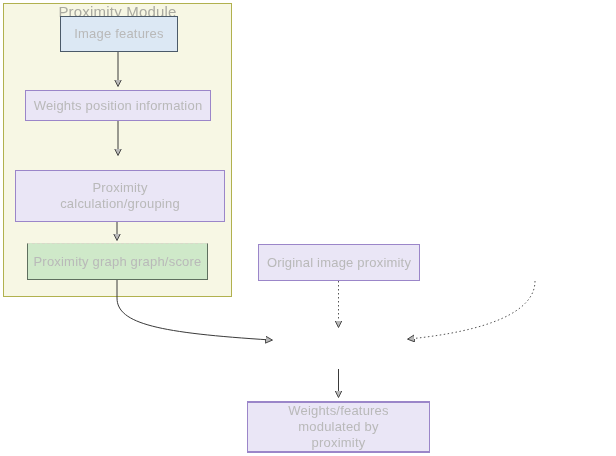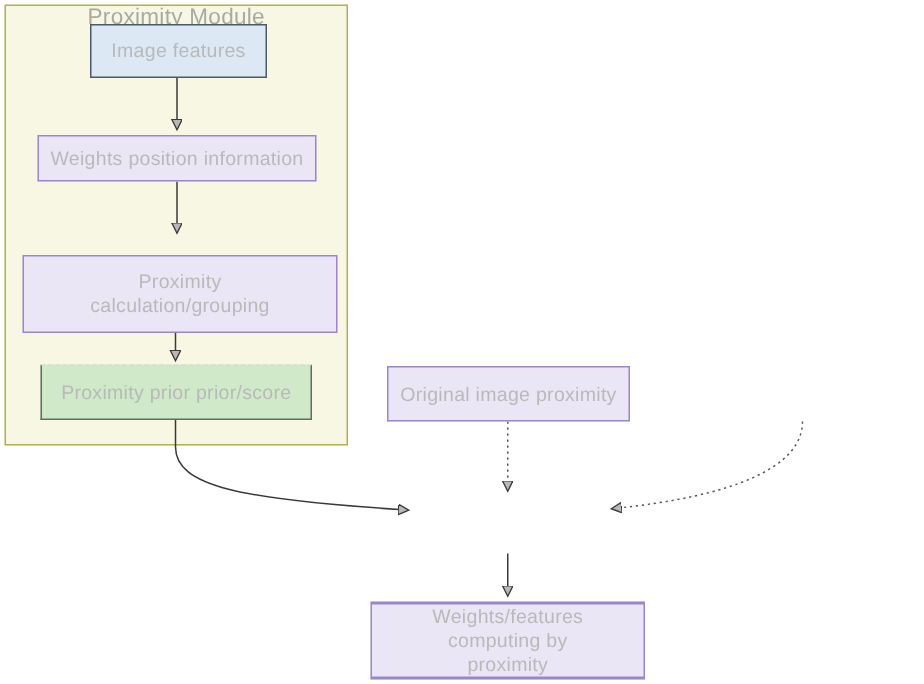--- a/index.html
+++ b/index.html
@@ -91,26 +91,26 @@
 
   <div id="node-spatial" class="node node-lavender">
     <span>Weights position information</span>
   </div>
 
   <div id="node-prox-calc" class="node node-lavender">
     <span>Proximity calculation/grouping</span>
   </div>
 
   <div id="node-prox-prior" class="node node-green">
-    <span>Proximity prior prior/score</span>
+    <span>Proximity graph graph/score</span>
   </div>
 
   <div id="node-original-features" class="node node-lavender">
     <span>Original image proximity</span>
   </div>
 
 
 
   <div id="node-weights" class="node node-lavender">
-    <span>Weights/features computing by proximity</span>
+    <span>Weights/features modulated by proximity</span>
   </div>
 
 </div>
 
 </body></html>

